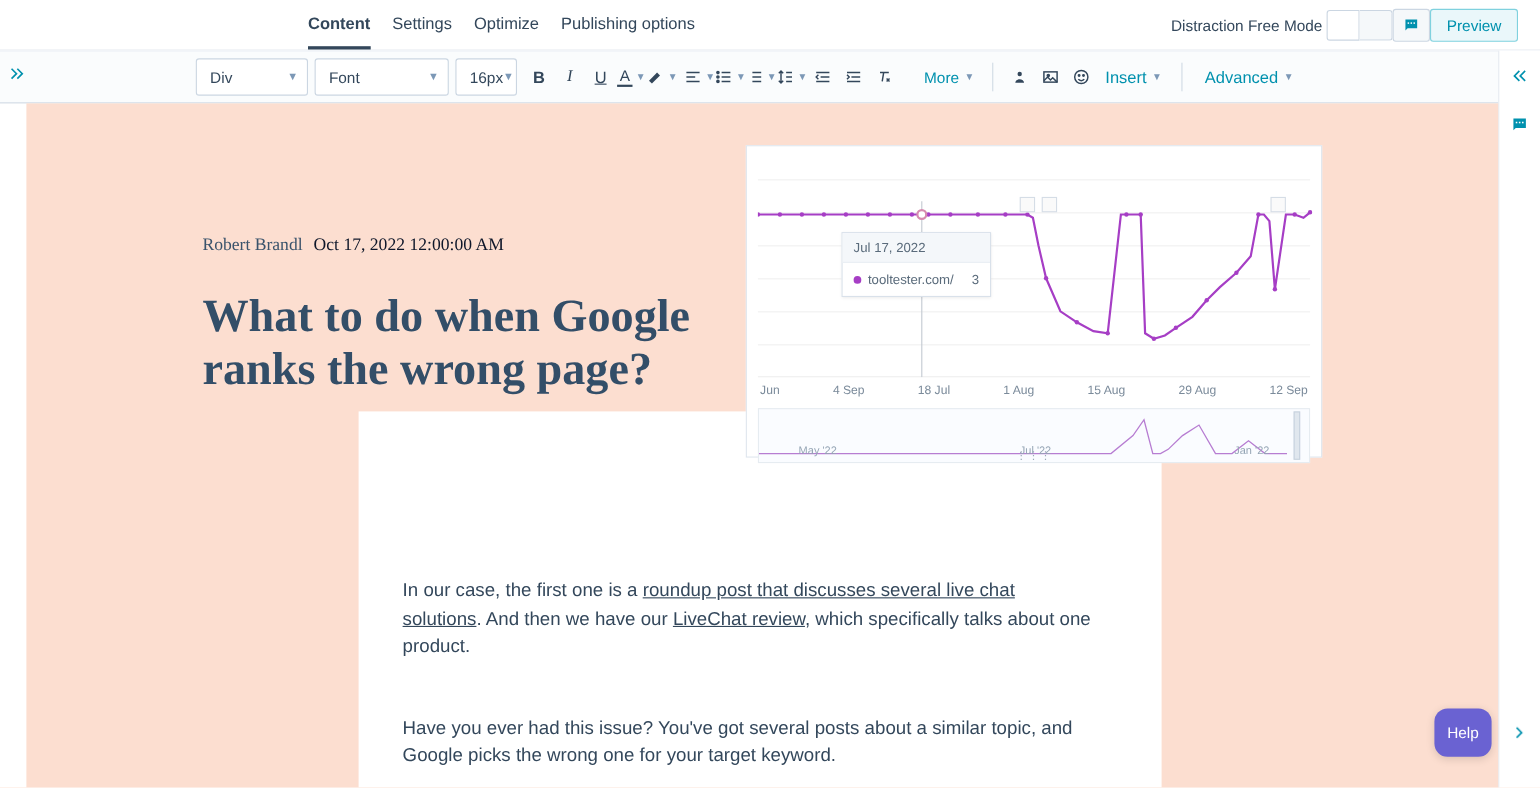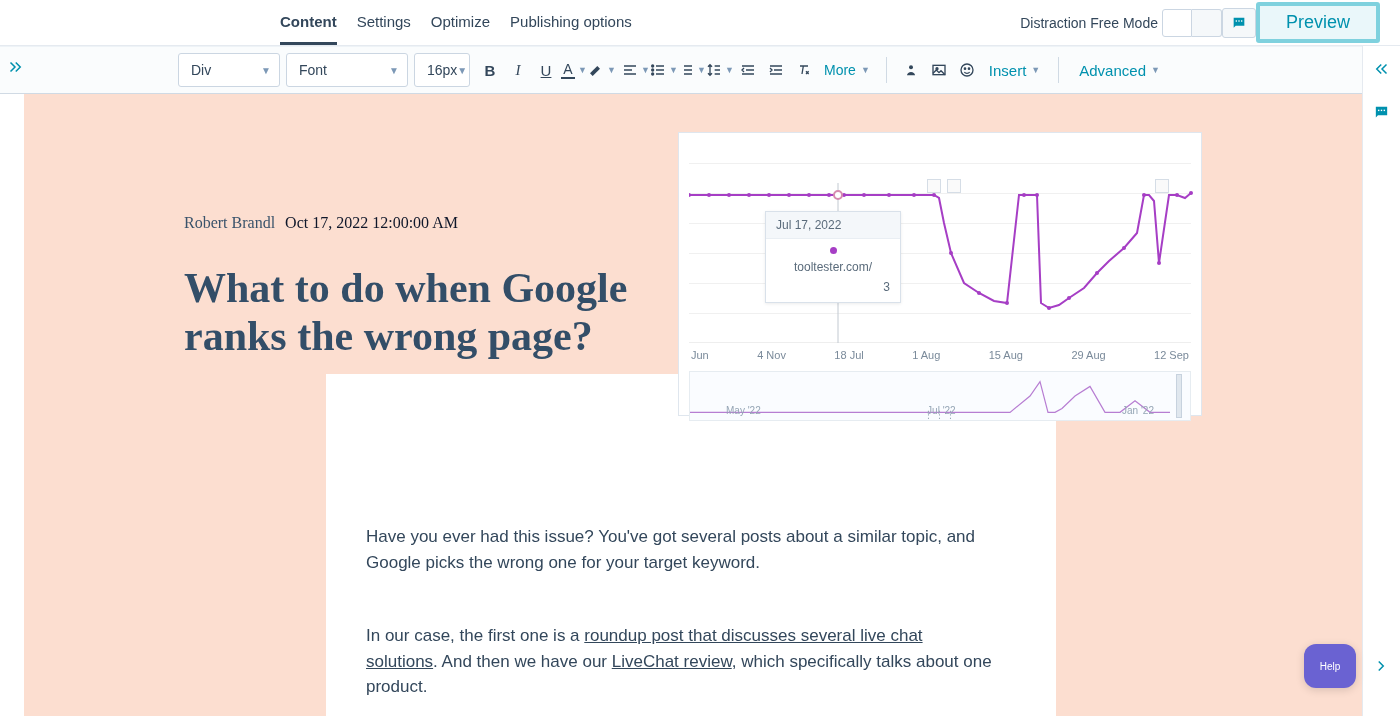--- a/index.html
+++ b/index.html
@@ -9,40 +9,40 @@
   .tabbar { height: 46px; display: flex; align-items: center; padding: 0 20px; border-bottom: 1px solid #e5eaf0; }
   .tabs { display: flex; gap: 20px; margin-left: 260px; }
   .tab { font-size: 15px; color: #33475b; padding: 12px 0; cursor: pointer; border-bottom: 3px solid transparent; }
   .tab.active { font-weight: 600; color: #33475b; border-bottom-color: #33475b; }
   .tabbar-right { margin-left: auto; display: flex; align-items: center; }
   .dfm { font-size: 14px; color: #33475b; margin-right: 4px;}
   .toggle-box { display:flex; }
   .toggle-half { width: 30px; height: 28px; border: 1px solid #cbd6e2; background: #f5f8fa; }
   .toggle-half.left { border-radius: 3px 0 0 3px; background:#fff;}
   .toggle-half.right { border-radius: 0 3px 3px 0; border-left:none;}
-  .btn { border: 4px solid #c2410c; background: #f5f8fa; color: #33475b; font-size: 18px; padding: 6px 26px; border-radius: 3px; cursor: pointer; }
+  .btn { border: 1px solid #c2410c; background: #f5f8fa; color: #33475b; font-size: 14px; padding: 6px 14px; border-radius: 3px; cursor: pointer; }
   .btn-accent { color: #0091ae; border-color:#7fd1de; background:#eaf7fa;}
   .btn-icon { border: 1px solid #cbd6e2; background:#f5f8fa; width:34px; height:30px; border-radius:3px; display:flex; align-items:center; justify-content:center; cursor:pointer; color:#0091ae;}
   
   
   .toolbar-wrap { position: relative; }
   .toolbar { height: 48px; background: #fafcfd; border-bottom: 1px solid #d0dae4; display: flex; align-items: center; padding: 0 10px 0 178px; gap: 6px; border-top:1px solid #eef3f7;}
   .left-collapse { position:absolute; left:6px; top:12px; color:#0091ae; font-size:16px; cursor:pointer;}
   .tb-select { height: 34px; border: 1px solid #cbd6e2; background: #fff; border-radius: 3px; display: flex; align-items:center; padding:0 8px 0 12px; font-size: 14px; color:#33475b; cursor:pointer;}
   .tb-select .caret { margin-left:auto; font-size:10px; color:#7c98b6;}
   .sel-div { width: 102px; }
   .sel-font { width: 122px; }
   .sel-size { width: 56px; }
   .tb-btn { width: 28px; height: 30px; display:flex; align-items:center; justify-content:center; color:#33475b; cursor:pointer; border-radius:2px; font-size:15px;}
   .tb-btn svg { width:16px; height:16px;}
   .tb-sep { width:1px; height:26px; background:#d0dae4; margin:0 4px;}
   .tb-group { display:flex; align-items:center;}
   .tb-dd { display:flex; align-items:center; gap:2px;}
   .tb-caret { font-size:9px; color:#7c98b6; margin-left:1px;}
-  .more { color:#0091ae; font-weight:500; font-size:14px; padding:0 6px; display:flex; align-items:center; gap:4px; cursor:pointer;}
+  .more { color:#0091ae; font-weight:500; font-size:14px; padding:0 6px; display:flex; align-items:center; gap:4px; cursor:pointer;margin-left:16px;}
   .insert { color:#0091ae; font-weight:500; font-size:15px; padding:0 8px; display:flex; align-items:center; gap:4px; cursor:pointer;}
   .advanced { color:#0091ae; font-weight:500; font-size:15px; padding:0 10px; display:flex; align-items:center; gap:4px; cursor:pointer;}
   .underline-a { display:flex; flex-direction:column; align-items:center;}
   .underline-a .bar { width:14px; height:2px; background:#33475b;}
   
   
   .right-panel { position:absolute; right:0; top:46px; bottom:0; width:38px; border-left:1px solid #e5eaf0; background:#fff; display:flex; flex-direction:column; align-items:center; padding-top:14px; gap:22px;}
   .right-panel .ico { color:#0091ae; font-size:16px; cursor:pointer;}
   
   
@@ -50,35 +50,35 @@
   .hero { position:relative; padding: 120px 60px 0 160px; height:280px;}
   .meta { font-size:16px; color:#3a536b; font-family: Georgia, serif;}
   .meta .author { color:#3a536b; margin-right:6px;}
   .meta .date { color:#0f172a;}
   .title { font-family: Georgia, "Times New Roman", serif; font-size:42px; font-weight:700; color:#334e68; line-height:1.15; margin-top:32px; max-width:460px;}
   .chart-card { position:absolute; right:160px; top:38px; width:524px; height:284px; background:#fff; border:1px solid #dfe6ee; padding:10px 10px 6px 10px;}
   .chart-main { position:relative; height:200px; border-bottom:1px solid #eee;}
   .grid-line { position:absolute; left:0; right:0; border-top:1px solid #f0f0f0;}
   .tooltip { position:absolute; left:76px; top:68px; width:136px; background:#fff; border:1px solid #d9e1ea; box-shadow:0 1px 3px rgba(0,0,0,0.08); font-size:12px; color:#5a6b7b;}
   .tooltip-head { background:#f4f7fa; padding:6px 10px; border-bottom:1px solid #e9eef3;}
-  .tooltip-body { padding:8px 10px; display:flex; align-items:center; gap:6px;flex-direction:column;}
+  .tooltip-body { padding:8px 10px; display:flex; align-items:center; gap:6px;}
   .dot { width:7px; height:7px; border-radius:50%; background:#a63ec5;}
   .tooltip-val { margin-left:auto;}
   .x-labels { display:flex; justify-content:space-between; font-size:11px; color:#7a8a9a; padding:6px 2px 0 2px;text-align:right;}
   .overview { height:50px; border:1px solid #e6ecf1; margin-top:10px; position:relative; background:#fafcff;text-align:right;}
   .ov-labels { position:absolute; bottom:4px; left:0; right:0; display:flex; justify-content:space-between; font-size:10px; color:#95a5b5; padding:0 36px;}
   .ov-handle { position:absolute; right:8px; top:2px; width:6px; bottom:2px; background:#e0e7ee; border:1px solid #c7d2de;}
   .ov-slider-mark { position:absolute; left:50%; bottom:0; transform:translateX(-50%); font-size:10px; color:#9aa9b8; letter-spacing:1px;}
   .annot { position:absolute; width:14px; height:14px; background:#fafafa; border:1px solid #d5dde6;}
   
   .article { background:#fff; width:730px; margin-left:302px; padding:150px 60px 40px 40px; min-height:400px;}
   .para { font-size:17px; color:#33475b; line-height:1.5; margin-bottom:48px;}
   .para a { color:#33475b; text-decoration:underline;}
   
-  .help-btn { position:fixed; right:44px; bottom:28px; background:#6a62d2; color:#fff; width:52px; height:44px; border-radius:12px; display:flex; align-items:center; justify-content:center; font-size:10px; font-weight:500; cursor:pointer; box-shadow:0 2px 8px rgba(0,0,0,0.15);}
+  .help-btn { position:fixed; right:44px; bottom:28px; background:#6a62d2; color:#fff; width:52px; height:44px; border-radius:12px; display:flex; align-items:center; justify-content:center; font-size:14px; font-weight:500; cursor:pointer; box-shadow:0 2px 8px rgba(0,0,0,0.15);}
   .nav-arrow { position:fixed; right:10px; bottom:36px; color:#0091ae; font-size:18px; cursor:pointer;}
 </style>
 </head>
 <body>
 
 <div class="tabbar">
   <div class="tabs">
     <div class="tab active">Content</div>
     <div class="tab">Settings</div>
     <div class="tab">Optimize</div>
@@ -300,21 +300,21 @@
           <div class="tooltip-head">Jul 17, 2022</div>
           <div class="tooltip-body">
             <span class="dot"></span>
             <span>tooltester.com/</span>
             <span class="tooltip-val">3</span>
           </div>
         </div>
       </div>
       <div class="x-labels">
         <span>Jun</span>
-        <span>4 Nov</span>
+        <span>4 Sep</span>
         <span>18 Jul</span>
         <span>1 Aug</span>
         <span>15 Aug</span>
         <span>29 Aug</span>
         <span>12 Sep</span>
       </div>
       <div class="overview">
         <svg width="100%" height="100%" preserveAspectRatio="none" viewBox="0 0 500 50" style="position:absolute;inset:0;">
           <polyline points="0,42 80,42 160,42 240,42 300,42 320,42 340,25 350,10 358,42 365,42 372,38 385,25 400,15 415,42 430,42 445,30 460,42 480,42" fill="none" stroke="#b77dd2" stroke-width="1.2"></polyline>
         </svg>
@@ -323,24 +323,24 @@
           <span>Jul '22</span>
           <span>Jan '22</span>
         </div>
         <div class="ov-handle"></div>
         <div class="ov-slider-mark">⋮⋮⋮</div>
       </div>
     </div>
   </div>
 
   <div class="article">
-    <p class="para">Have you ever had this issue? You've got several posts about a similar topic, and Google picks the wrong one for your target keyword.</p>
     <p class="para">
       <span>In our case, the first one is a </span><a href="#">roundup post that discusses several live chat solutions</a><span>. And then we have our </span><a href="#">LiveChat review</a><span>, which specifically talks about one product.</span>
     </p>
+    <p class="para">Have you ever had this issue? You've got several posts about a similar topic, and Google picks the wrong one for your target keyword.</p>
   </div>
 </div>
 
 <div class="help-btn">Help</div>
 <div class="nav-arrow">
   <svg viewBox="0 0 24 24" width="18" height="18" fill="none" stroke="#0091ae" stroke-width="2">
       <path d="M9 6l6 6-6 6"></path>
     </svg>
 </div>
 

